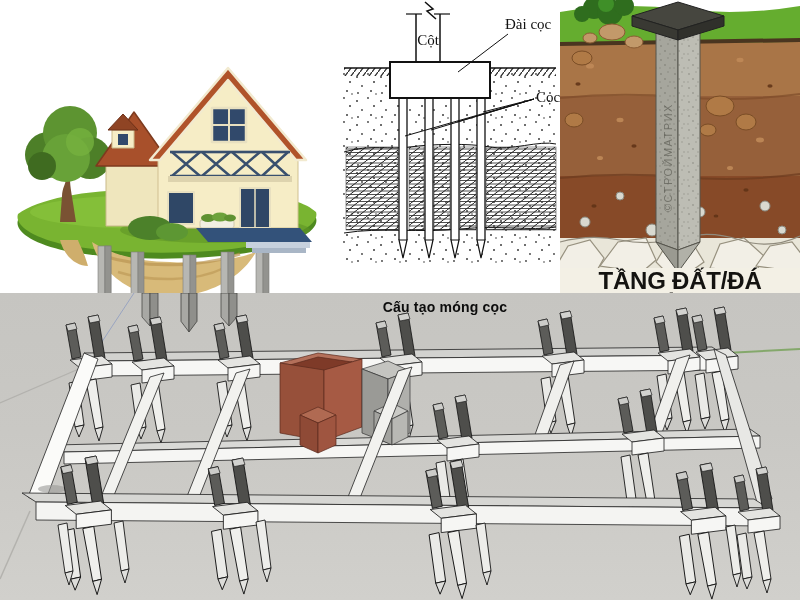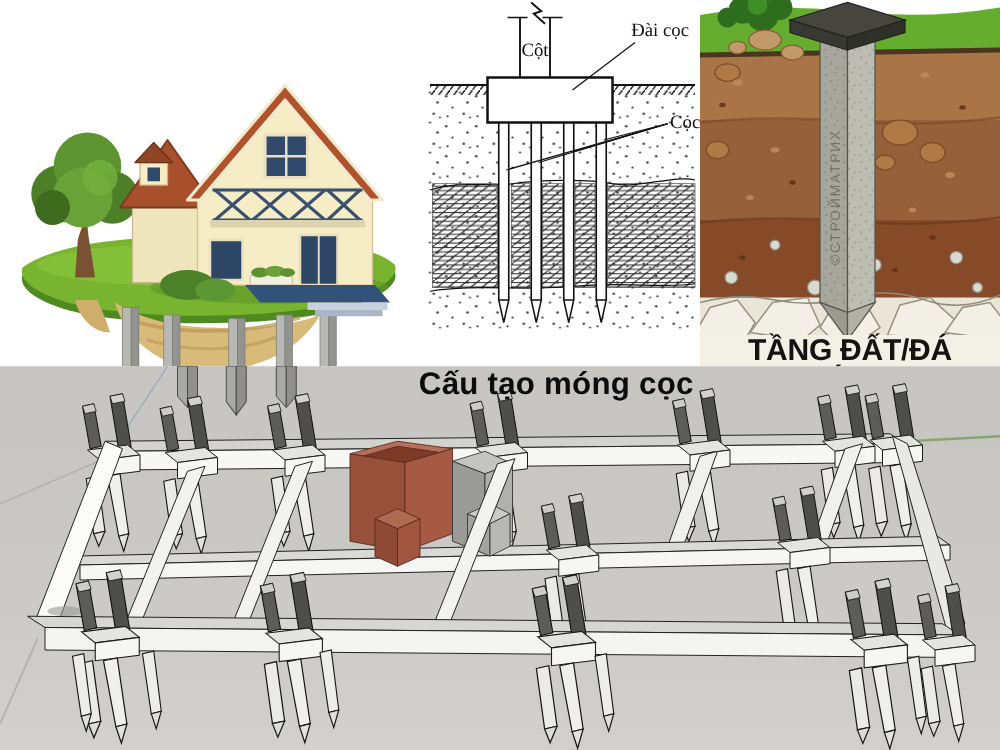--- a/index.html
+++ b/index.html
@@ -12,21 +12,21 @@
   #panel-house{left:0;width:330px;background:#ffffff;}
   #panel-diagram{left:330px;width:230px;background:#ffffff;}
   #panel-soil{left:560px;width:240px;background:#ffffff;}
   #section-model{
     position:absolute;left:0;top:293px;width:800px;height:307px;
     background:linear-gradient(180deg,#c6c5c1 0%,#c9c8c4 45%,#d1d0cc 100%);
   }
   #model-svg{position:absolute;left:0;top:0;}
   #caption-diagram{
     position:absolute;left:330px;top:295px;width:230px;height:26px;
-    text-align:center;font-size:25px;line-height:24px;font-weight:bold;color:#0c0c0c;
+    text-align:center;font-size:14px;line-height:24px;font-weight:bold;color:#0c0c0c;
     letter-spacing:.2px;z-index:5;
   }
   #caption-soil{
     position:absolute;left:0;bottom:0;width:240px;height:25px;
     background:#f3f0e5;text-align:center;font-weight:bold;font-size:24px;
     line-height:25px;color:#141310;letter-spacing:-0.2px;
   }
   svg{display:block;}
 </style>
 </head>

